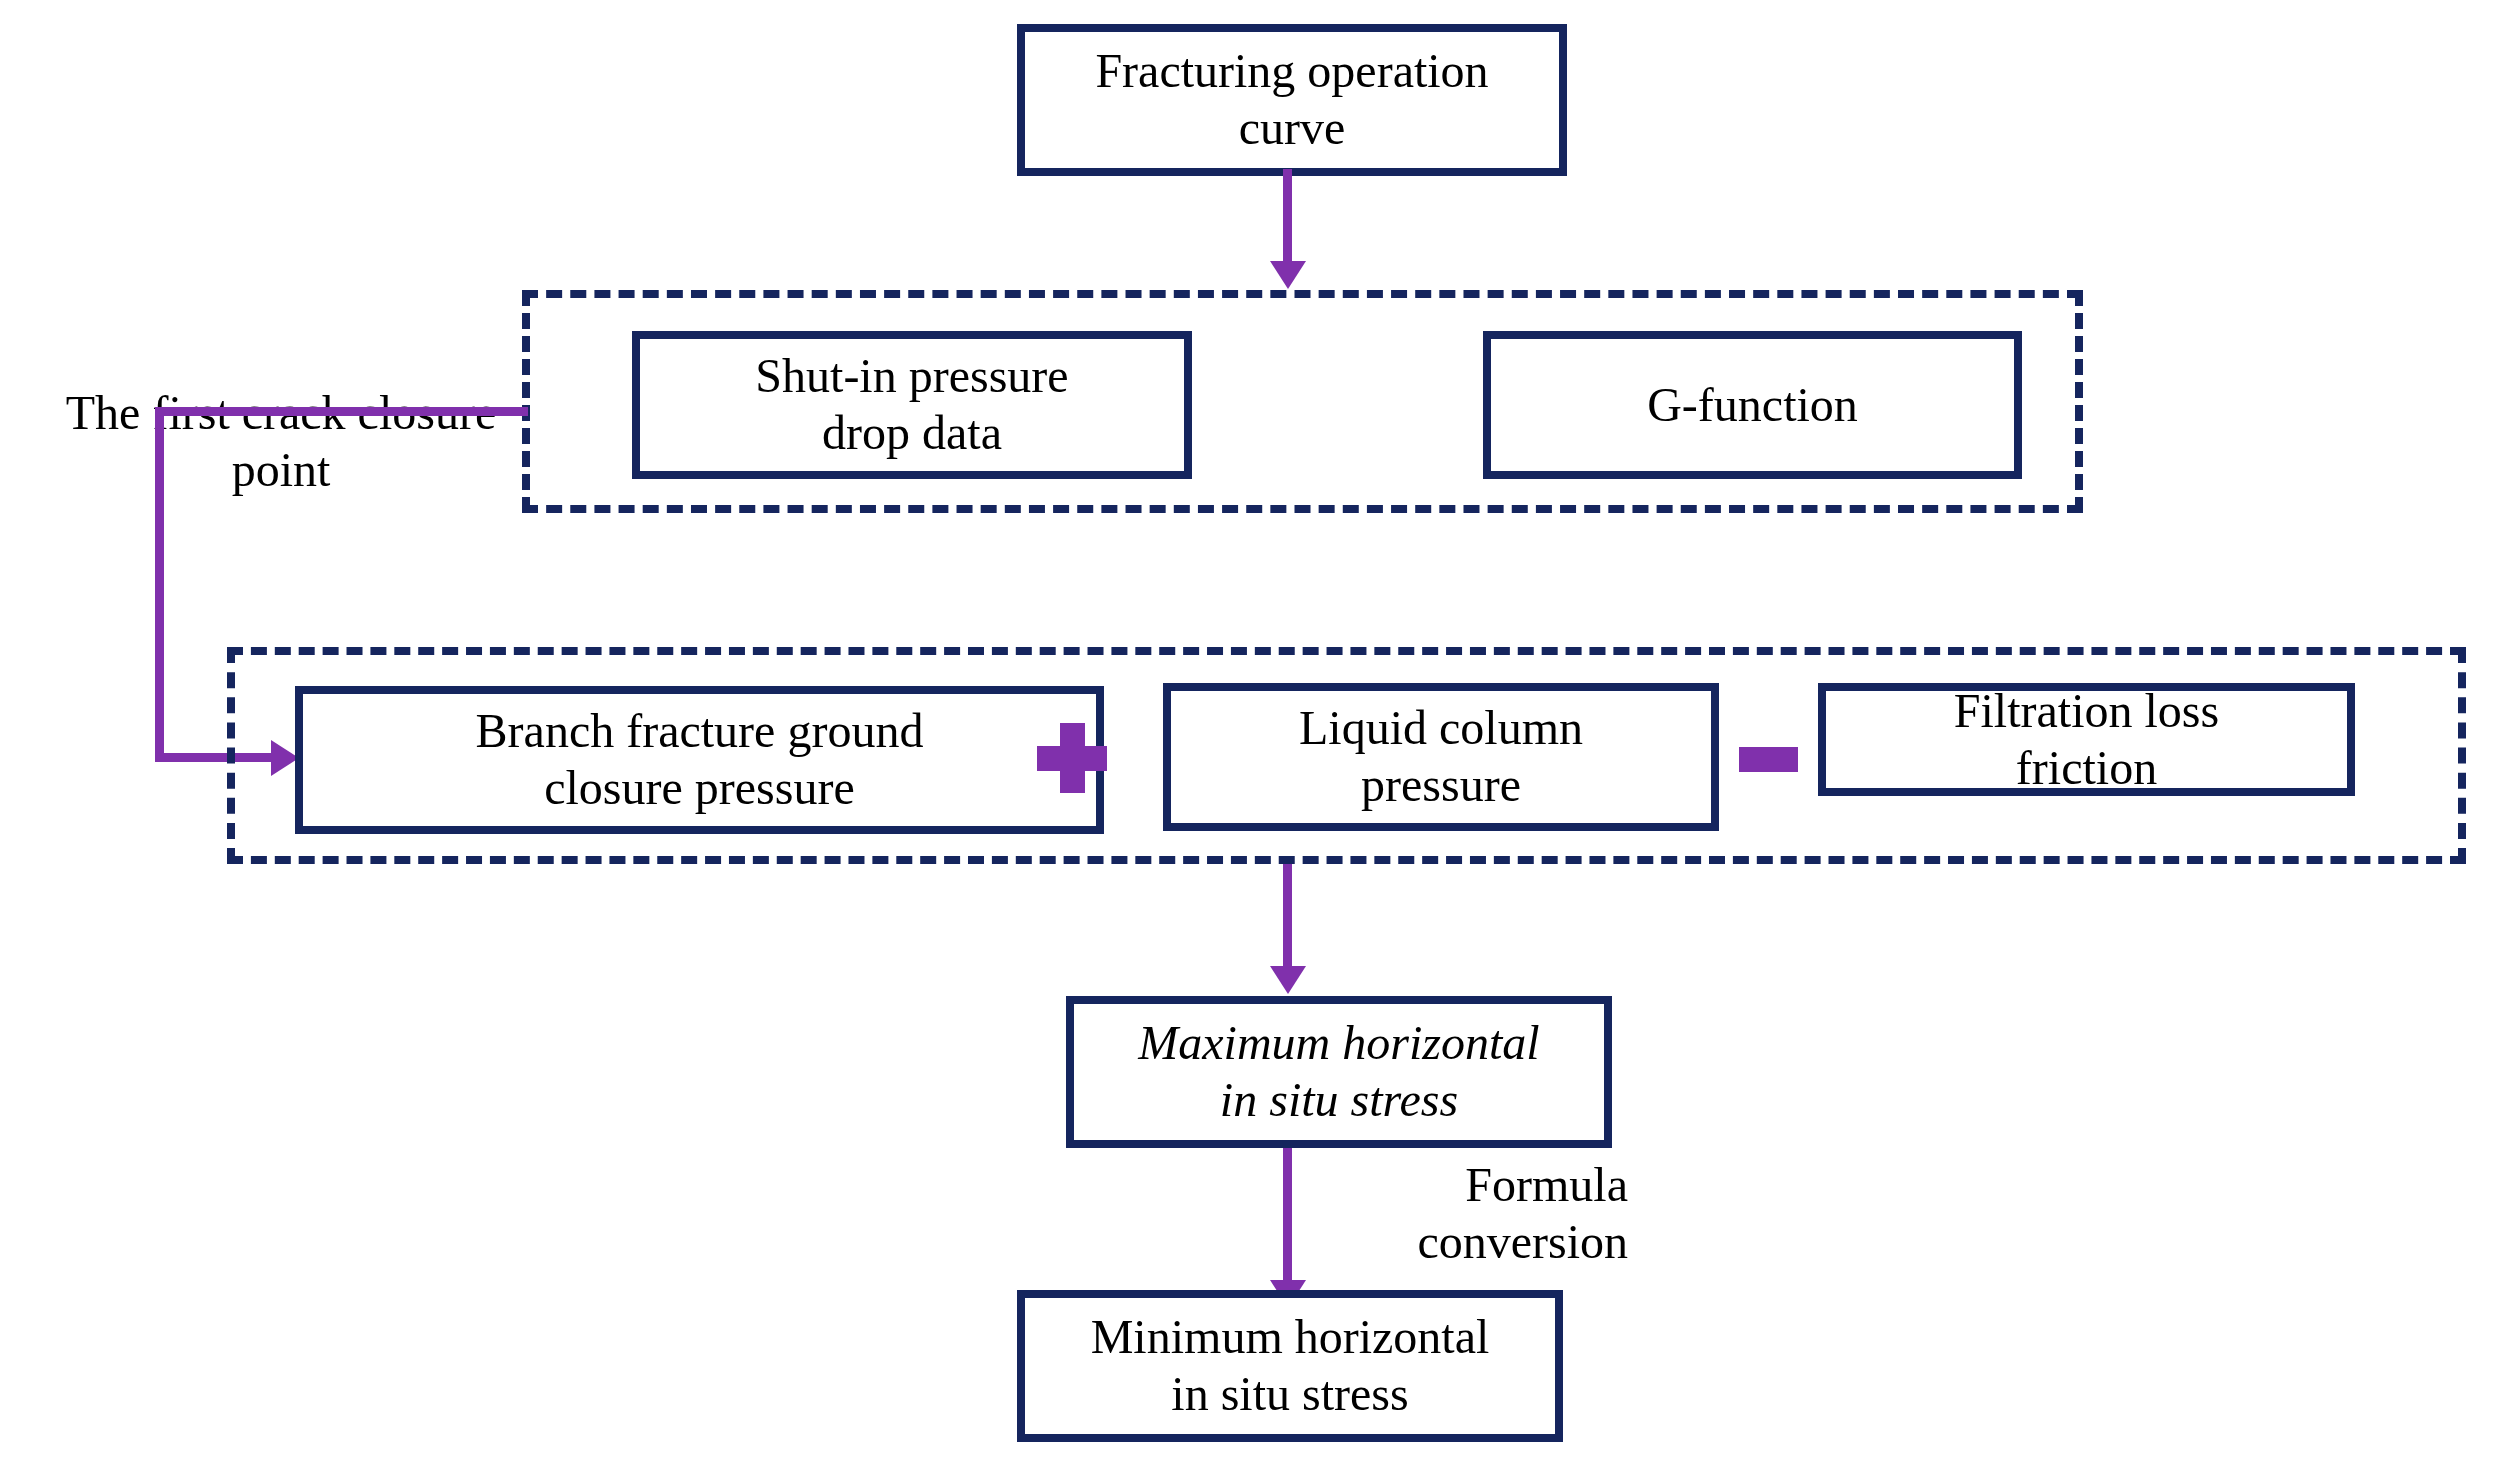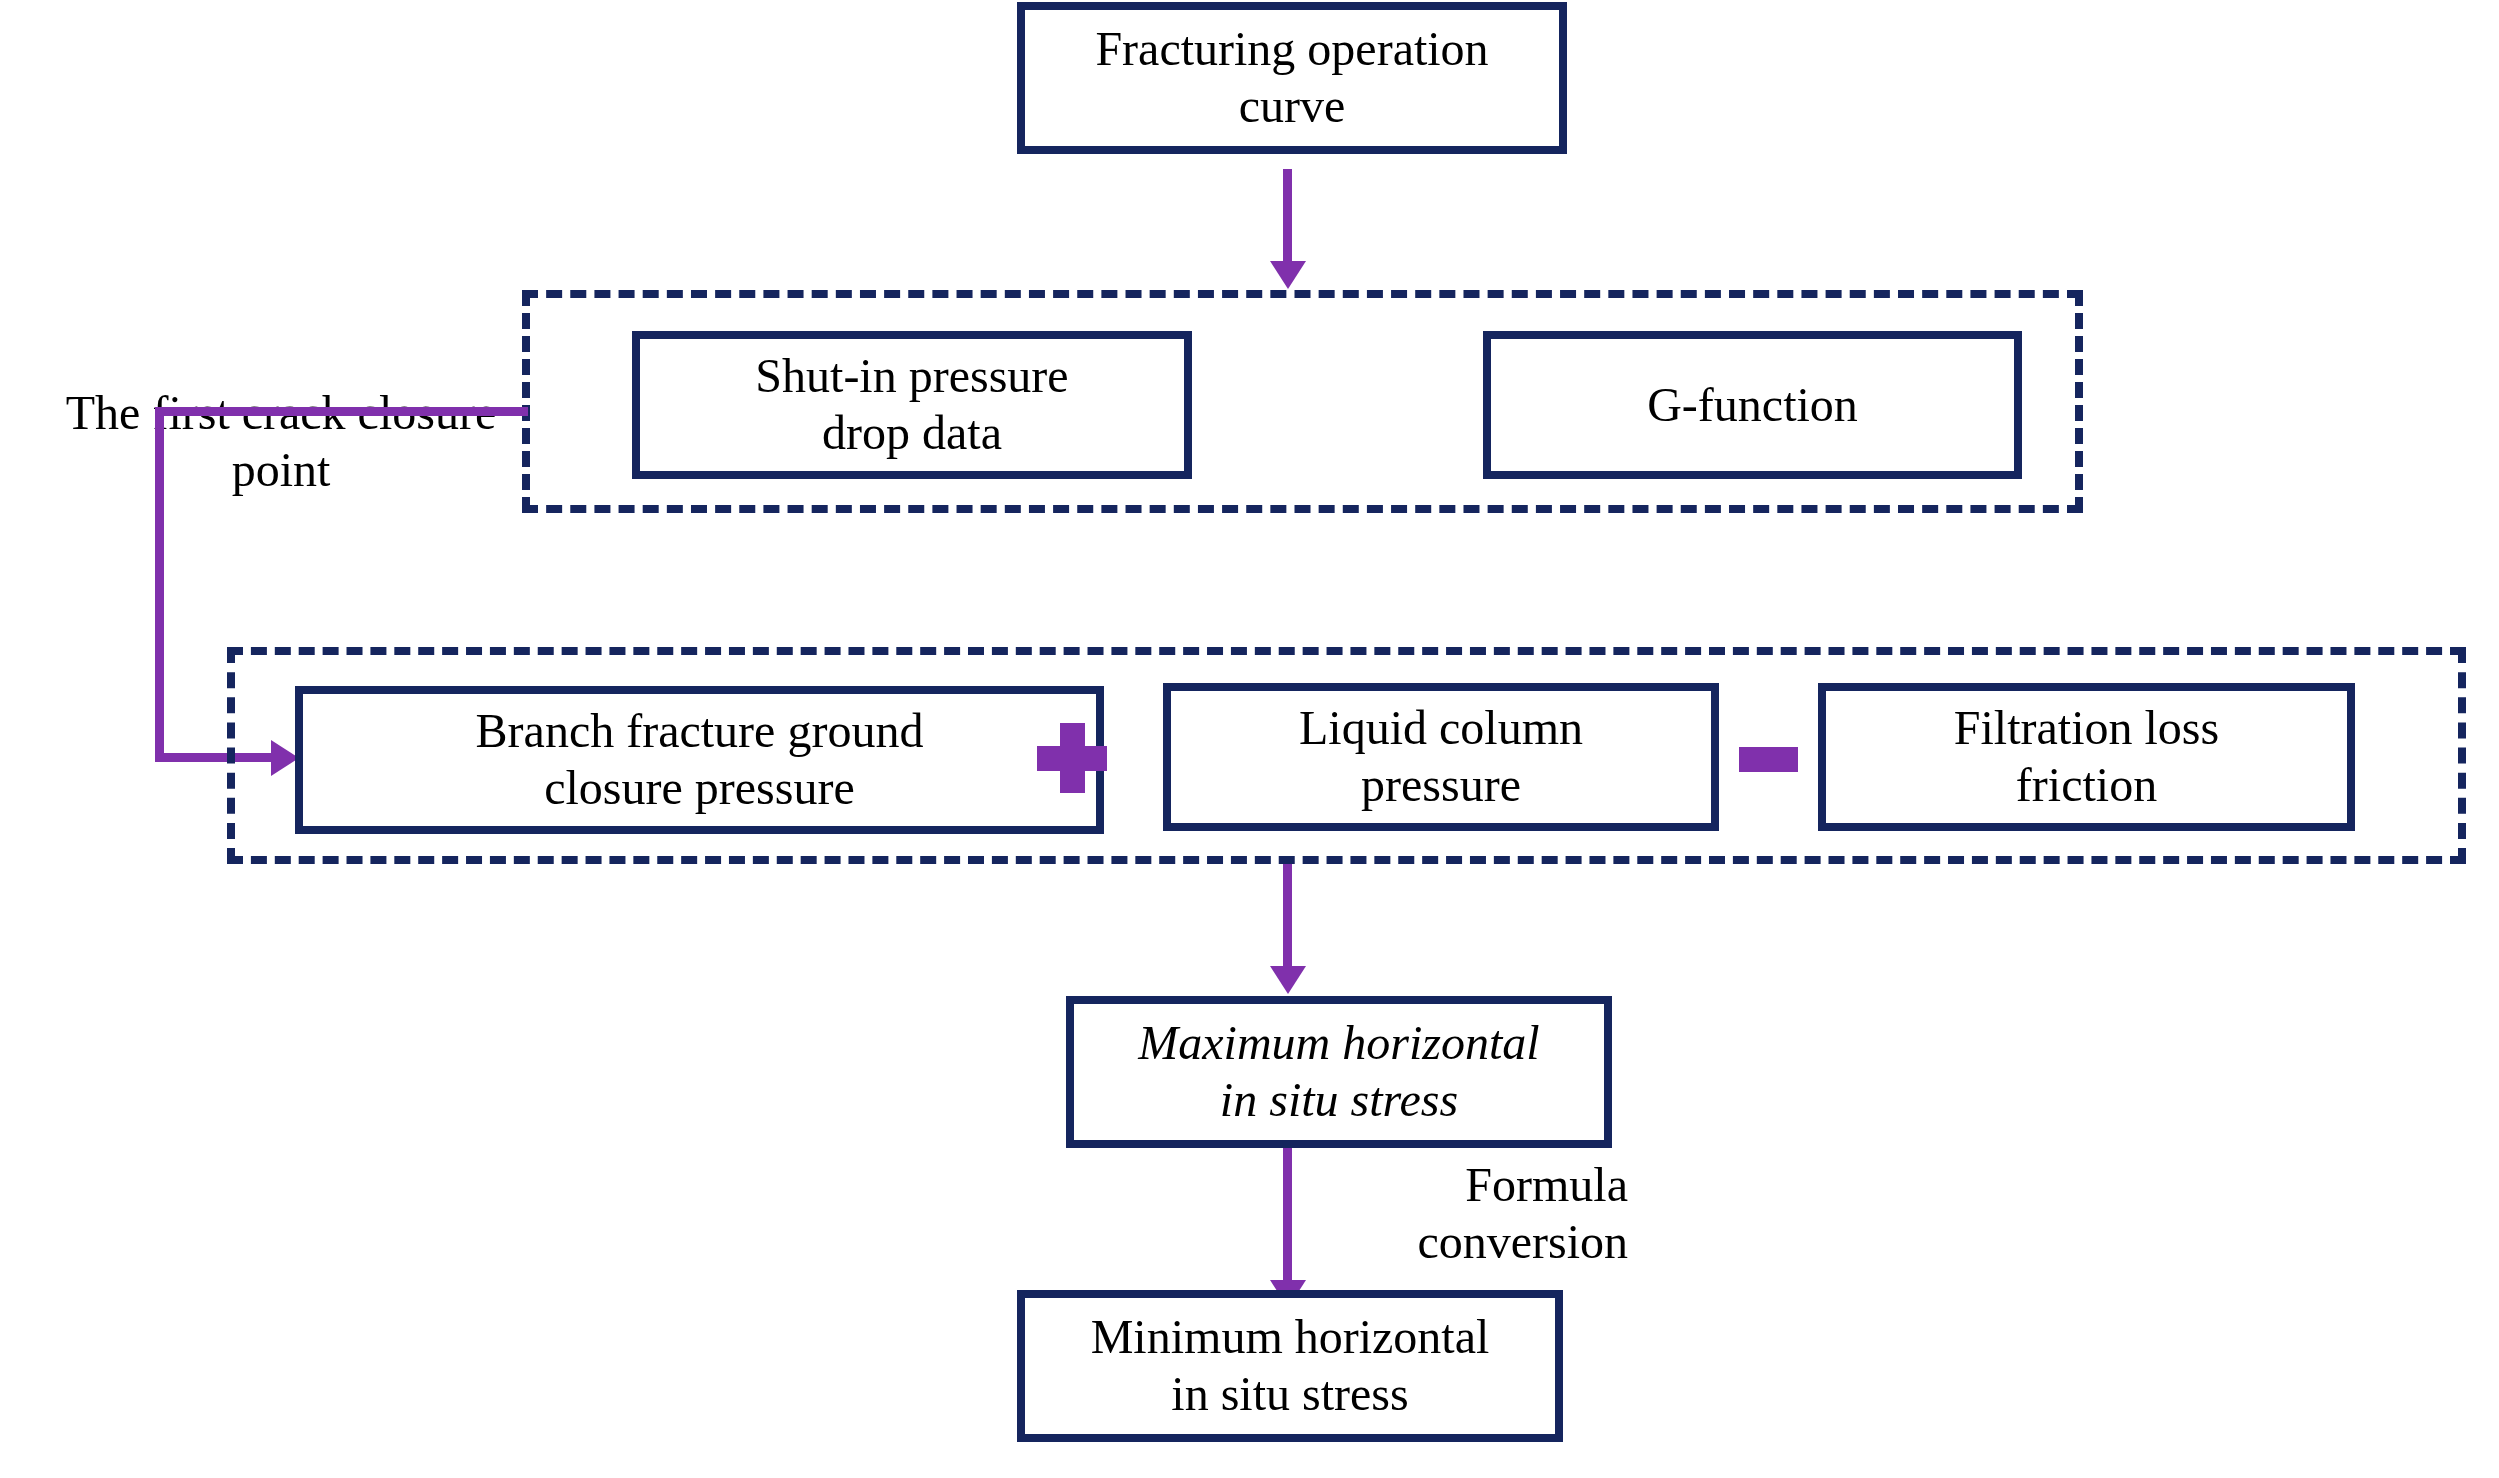--- a/index.html
+++ b/index.html
@@ -102,21 +102,21 @@
     background: #8030ac;
     width: 59px;
     height: 25px;
   }
 </style>
 </head>
 <body>
 
 <div id="canvas">
 
-  <div class="node" style="left:1017px; top:2px; width:550px; height:152px;">
+  <div class="node" style="left:1017px; top:24px; width:550px; height:152px;">
     <span class="txt" style="white-space: pre-line;">Fracturing operation
 curve</span>
   </div>
 
   <div class="conn-v" style="left:1283px; top:169px; height:95px;"></div>
   <div class="arrow-down" style="left:1270px; top:261px;"></div>
 
   <div class="group" style="left:522px; top:290px; width:1561px; height:223px;"></div>
 
   <div class="node" style="left:584px; top:331px; width:560px; height:148px;margin-left:48px;">
@@ -145,21 +145,21 @@
 
   <div class="op-plus" style="left:1037px; top:723px;"></div>
 
   <div class="node" style="left:1163px; top:683px; width:556px; height:148px;">
     <span class="txt" style="white-space: pre-line;">Liquid column
 pressure</span>
   </div>
 
   <div class="op-minus" style="left:1739px; top:747px;"></div>
 
-  <div class="node" style="left:1818px; top:683px; width:537px; height:148px;">
+  <div class="node" style="left:1818px; top:683px; width:537px; height:113px;">
     <span class="txt" style="white-space: pre-line;">Filtration loss
 friction</span>
   </div>
 
   <div class="conn-v" style="left:1283px; top:864px; height:107px;"></div>
   <div class="arrow-down" style="left:1270px; top:966px;"></div>
 
   <div class="node" style="left:1066px; top:996px; width:546px; height:152px;font-style:italic;">
     <span class="txt" style="white-space: pre-line;">Maximum horizontal
 in situ stress</span>

